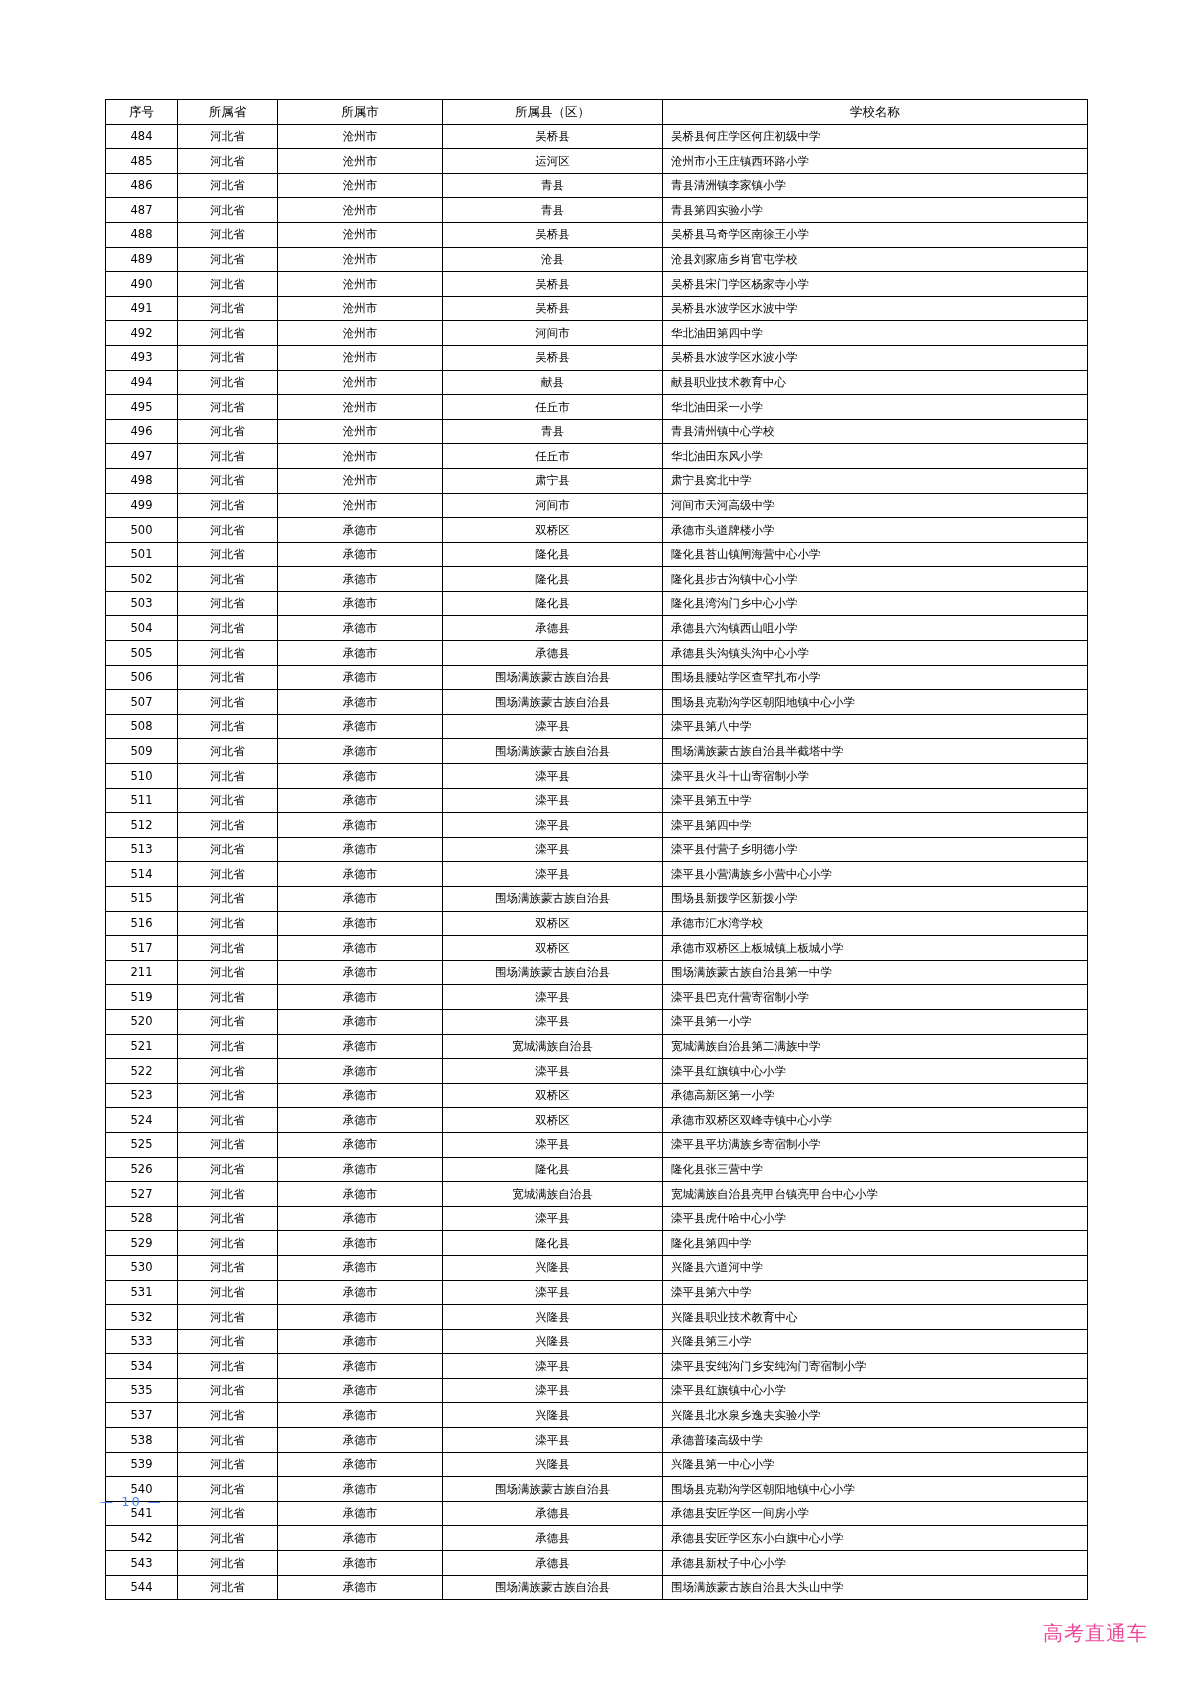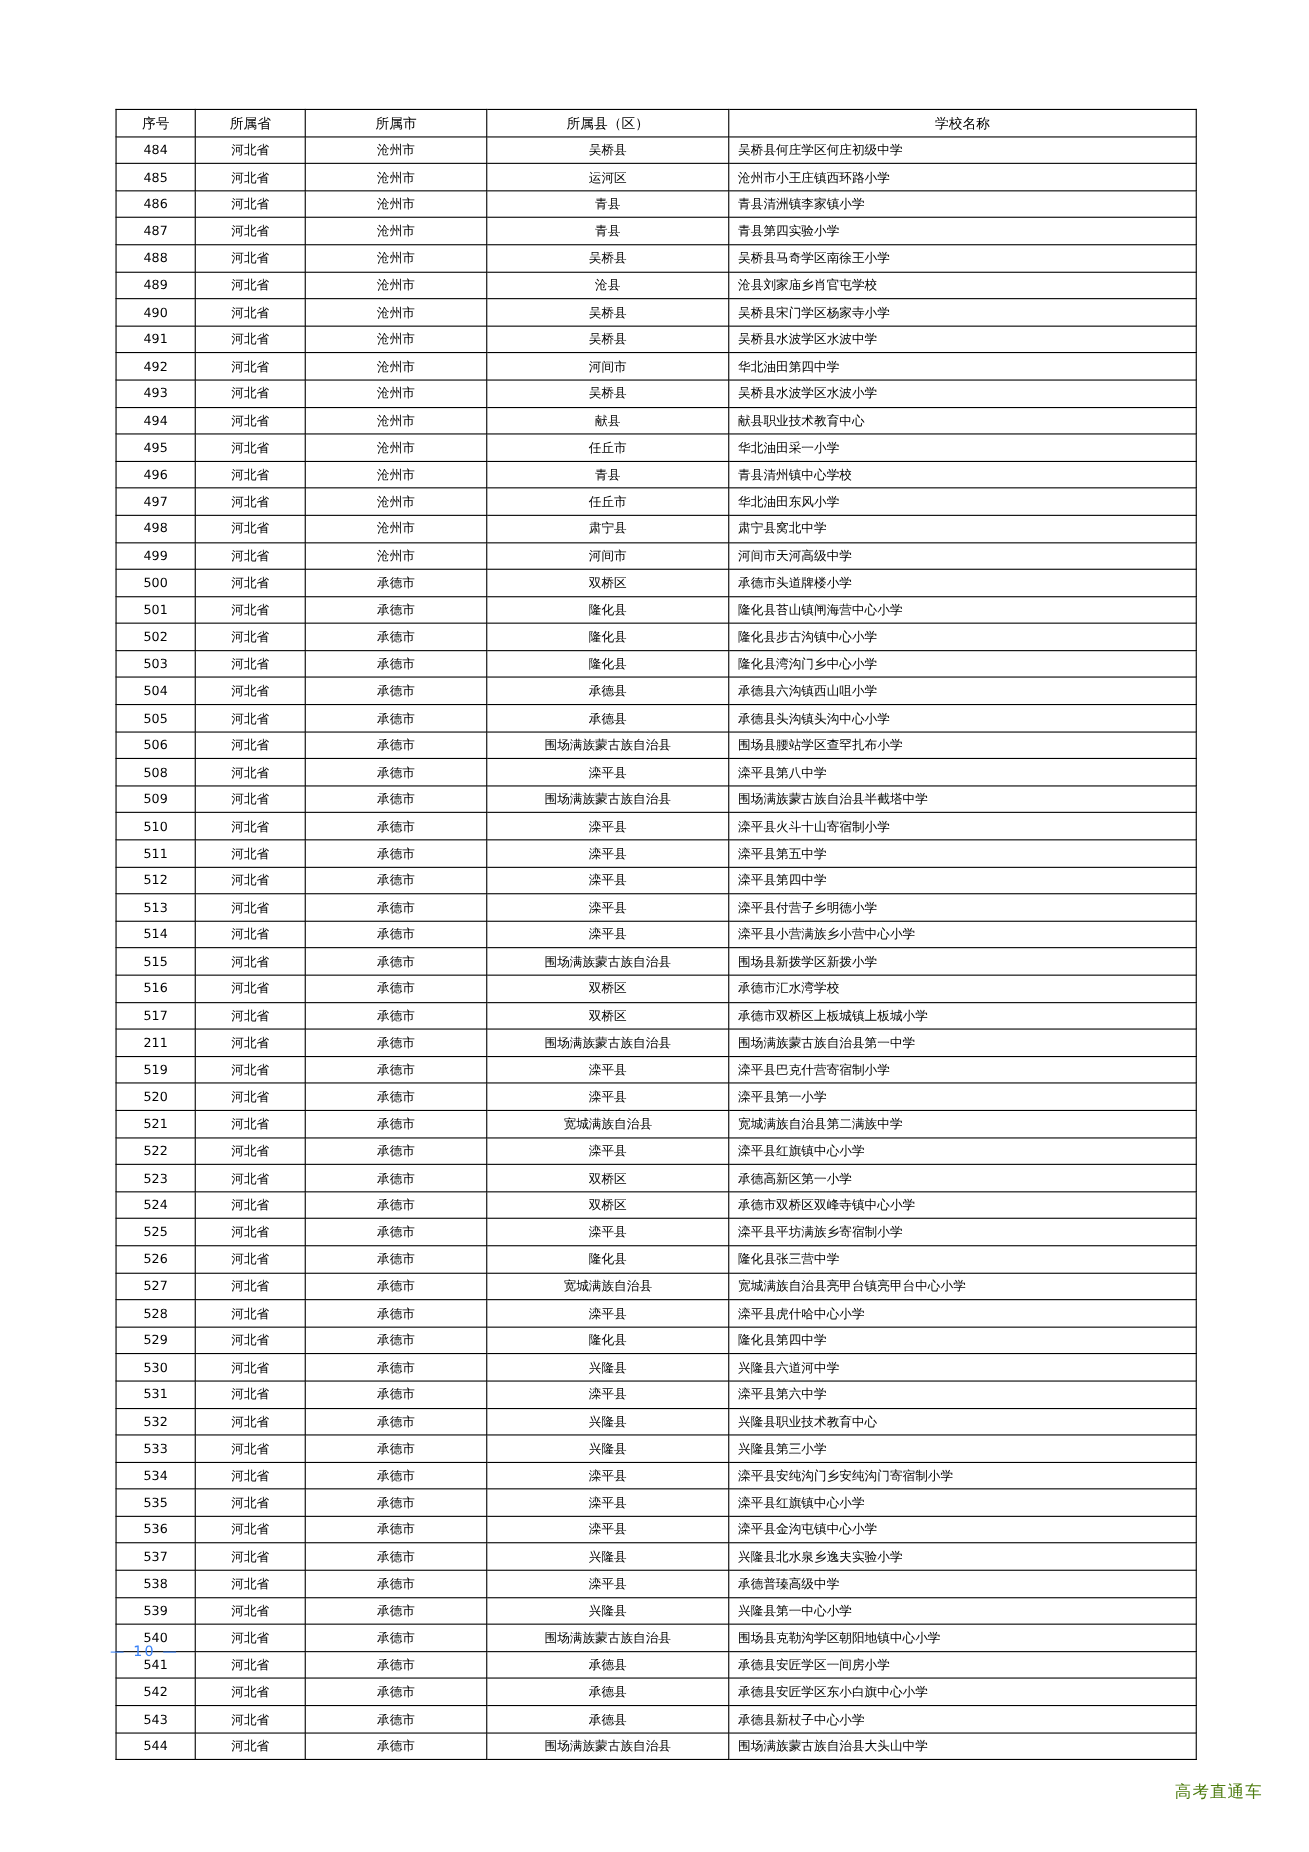--- a/index.html
+++ b/index.html
@@ -61,22 +61,22 @@
     top: 1494px;
     width: 200px;
     font-size: 13px;
     letter-spacing: 2px;
     color: #3b82f6;
   }
   .watermark {
     position: absolute;
     right: 42px;
     top: 1620px;
-    font-size: 15px;
-    color: #4d7c0f;
+    font-size: 20px;
+    color: #ec4899;
     letter-spacing: 1px;
   }
 </style>
 </head>
 <body>
 
 <div class="page">
 
   <table class="school-table">
     <colgroup>
@@ -251,20 +251,27 @@
           <td class="name">承德县头沟镇头沟中心小学</td>
         </tr>
         <tr>
           <td>506</td>
           <td>河北省</td>
           <td>承德市</td>
           <td>围场满族蒙古族自治县</td>
           <td class="name">围场县腰站学区查罕扎布小学</td>
         </tr>
         <tr>
+          <td>507</td>
+          <td>河北省</td>
+          <td>承德市</td>
+          <td>围场满族蒙古族自治县</td>
+          <td class="name">围场县克勒沟学区朝阳地镇中心小学</td>
+        </tr>
+        <tr>
           <td>508</td>
           <td>河北省</td>
           <td>承德市</td>
           <td>滦平县</td>
           <td class="name">滦平县第八中学</td>
         </tr>
         <tr>
           <td>509</td>
           <td>河北省</td>
           <td>承德市</td>
@@ -445,27 +452,20 @@
           <td>承德市</td>
           <td>滦平县</td>
           <td class="name">滦平县安纯沟门乡安纯沟门寄宿制小学</td>
         </tr>
         <tr>
           <td>535</td>
           <td>河北省</td>
           <td>承德市</td>
           <td>滦平县</td>
           <td class="name">滦平县红旗镇中心小学</td>
-        </tr>
-        <tr>
-          <td>536</td>
-          <td>河北省</td>
-          <td>承德市</td>
-          <td>滦平县</td>
-          <td class="name">滦平县金沟屯镇中心小学</td>
         </tr>
         <tr>
           <td>537</td>
           <td>河北省</td>
           <td>承德市</td>
           <td>兴隆县</td>
           <td class="name">兴隆县北水泉乡逸夫实验小学</td>
         </tr>
         <tr>
           <td>538</td>

